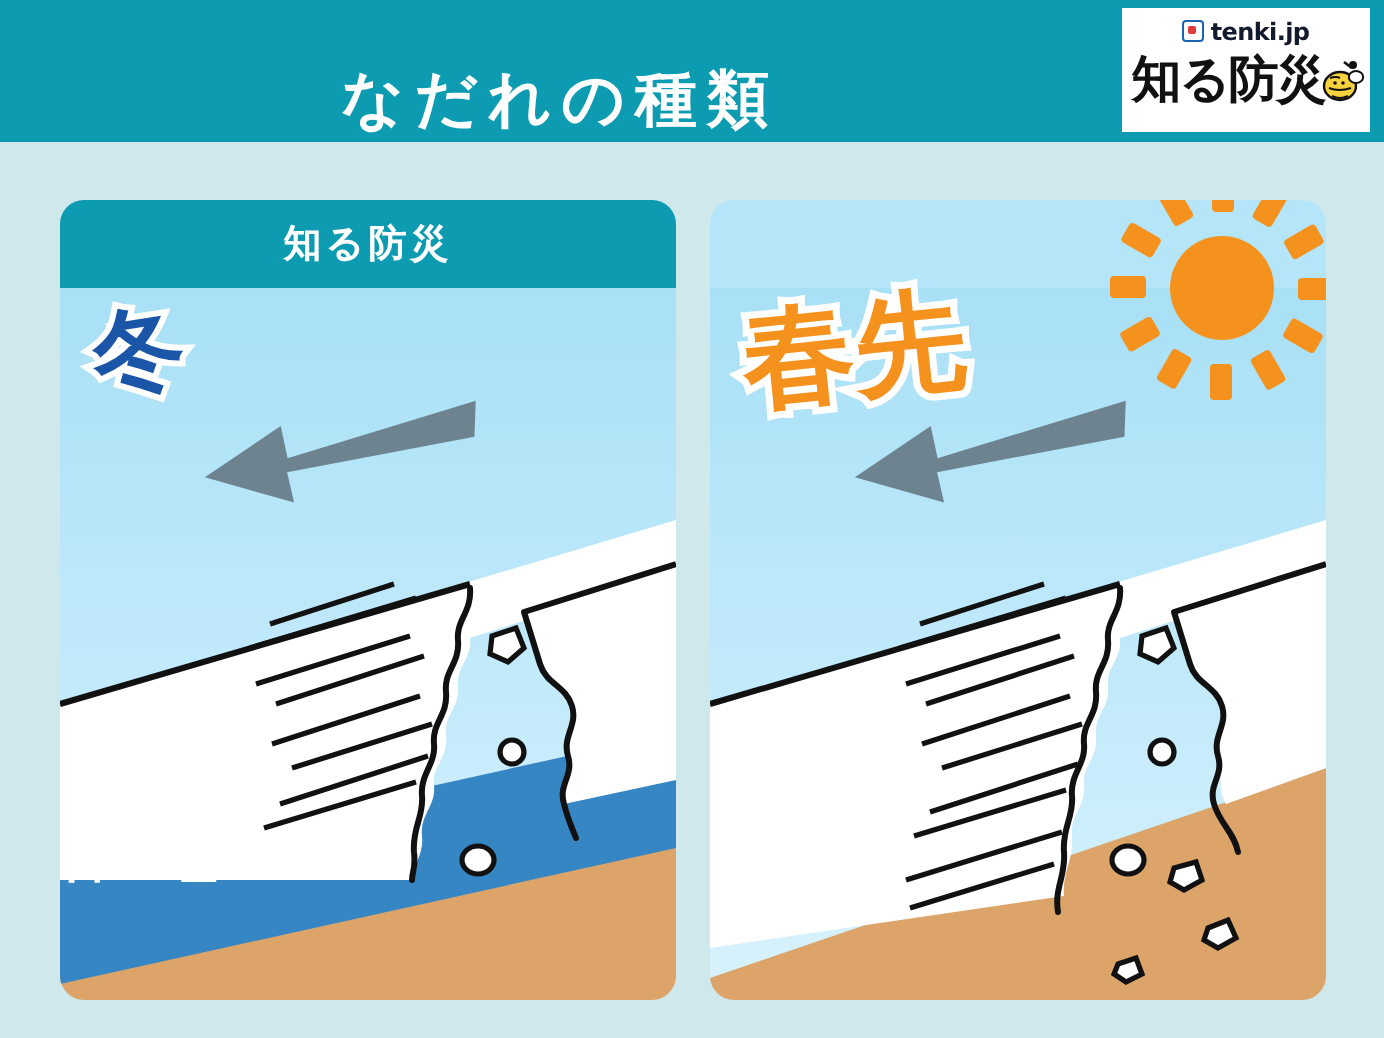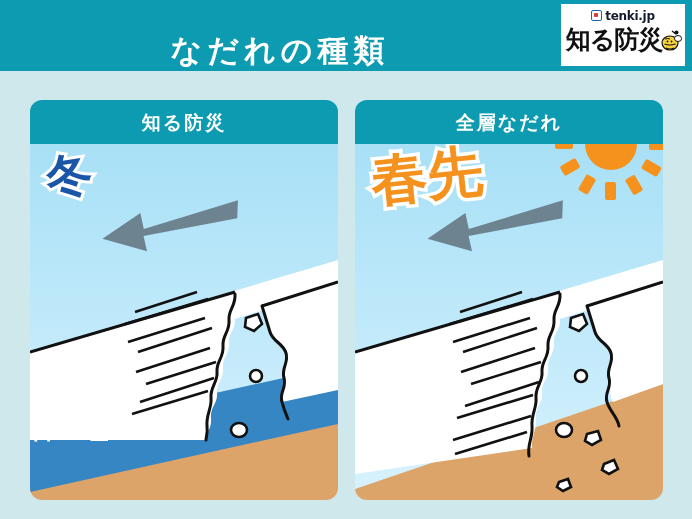--- a/index.html
+++ b/index.html
@@ -307,21 +307,20 @@
         </g>
       </g>
     </svg>
 
     <div class="season-label" id="season-winter">冬</div>
 
     <div class="old-snow-label">古い雪</div>
   </div>
 
   <div class="panel" id="panel-right">
-    <div class="panel-head">全層なだれ</div>
     <div class="panel-sky"></div>
 
     <svg class="scene" viewBox="0 0 308 356">
       <defs>
         <clipPath id="clipR">
             <rect x="0" y="0" width="308" height="356"></rect>
           </clipPath>
       </defs>
       <g clip-path="url(#clipR)">
 

